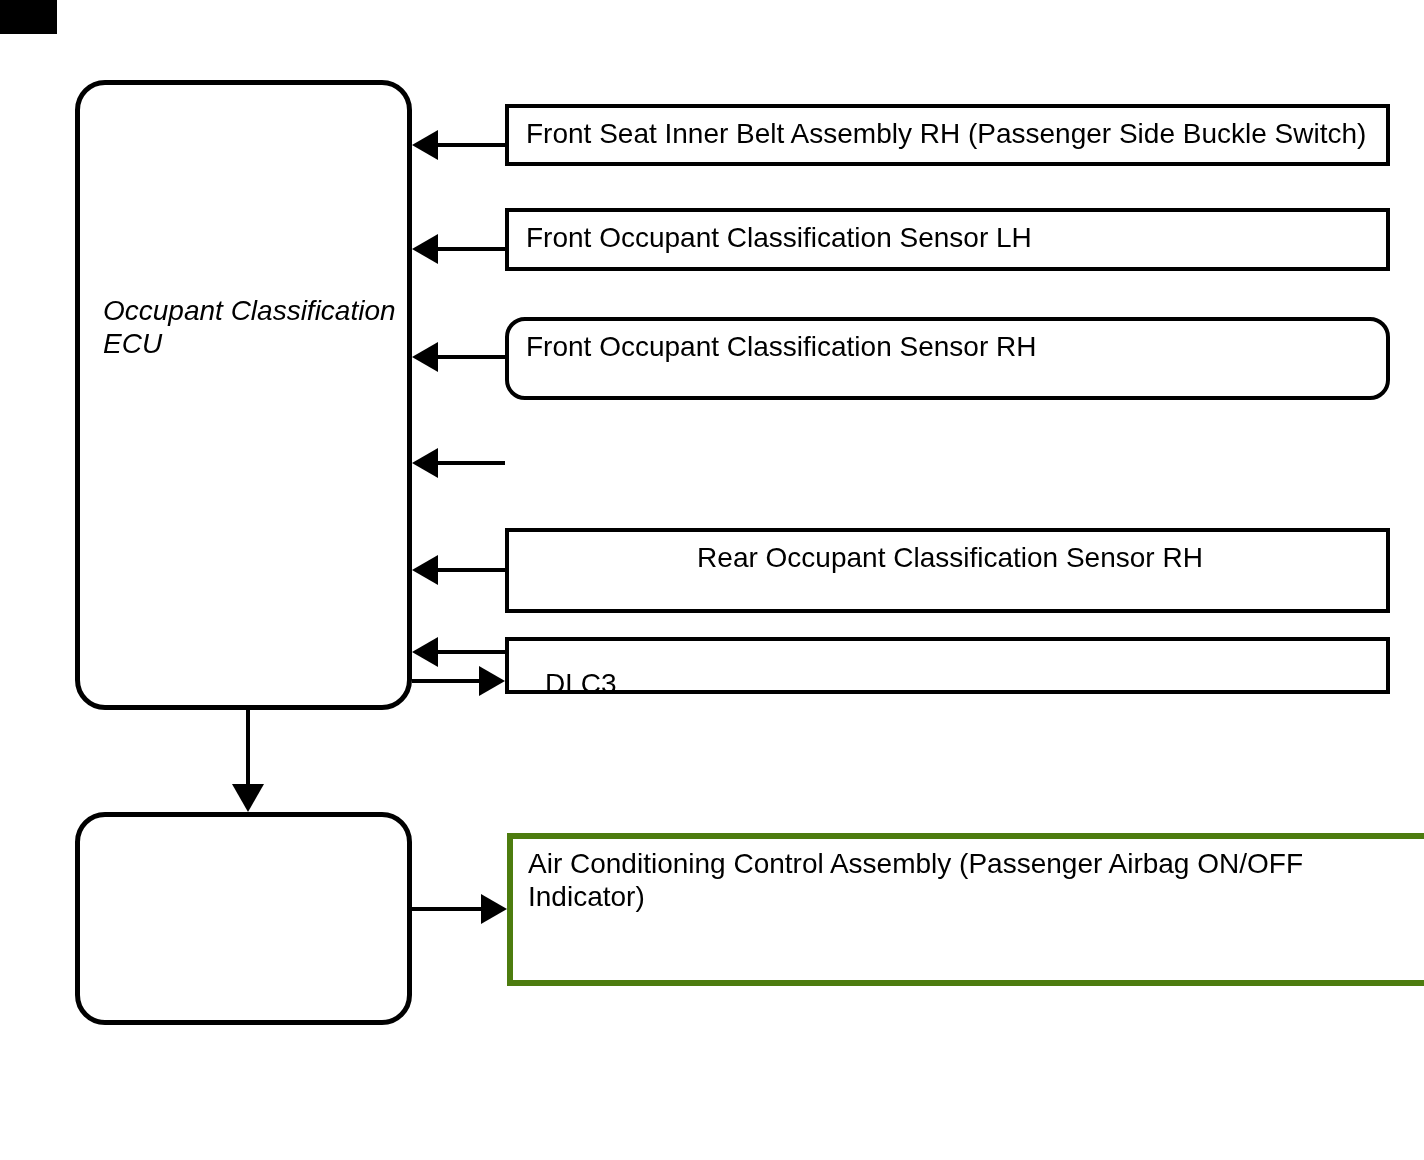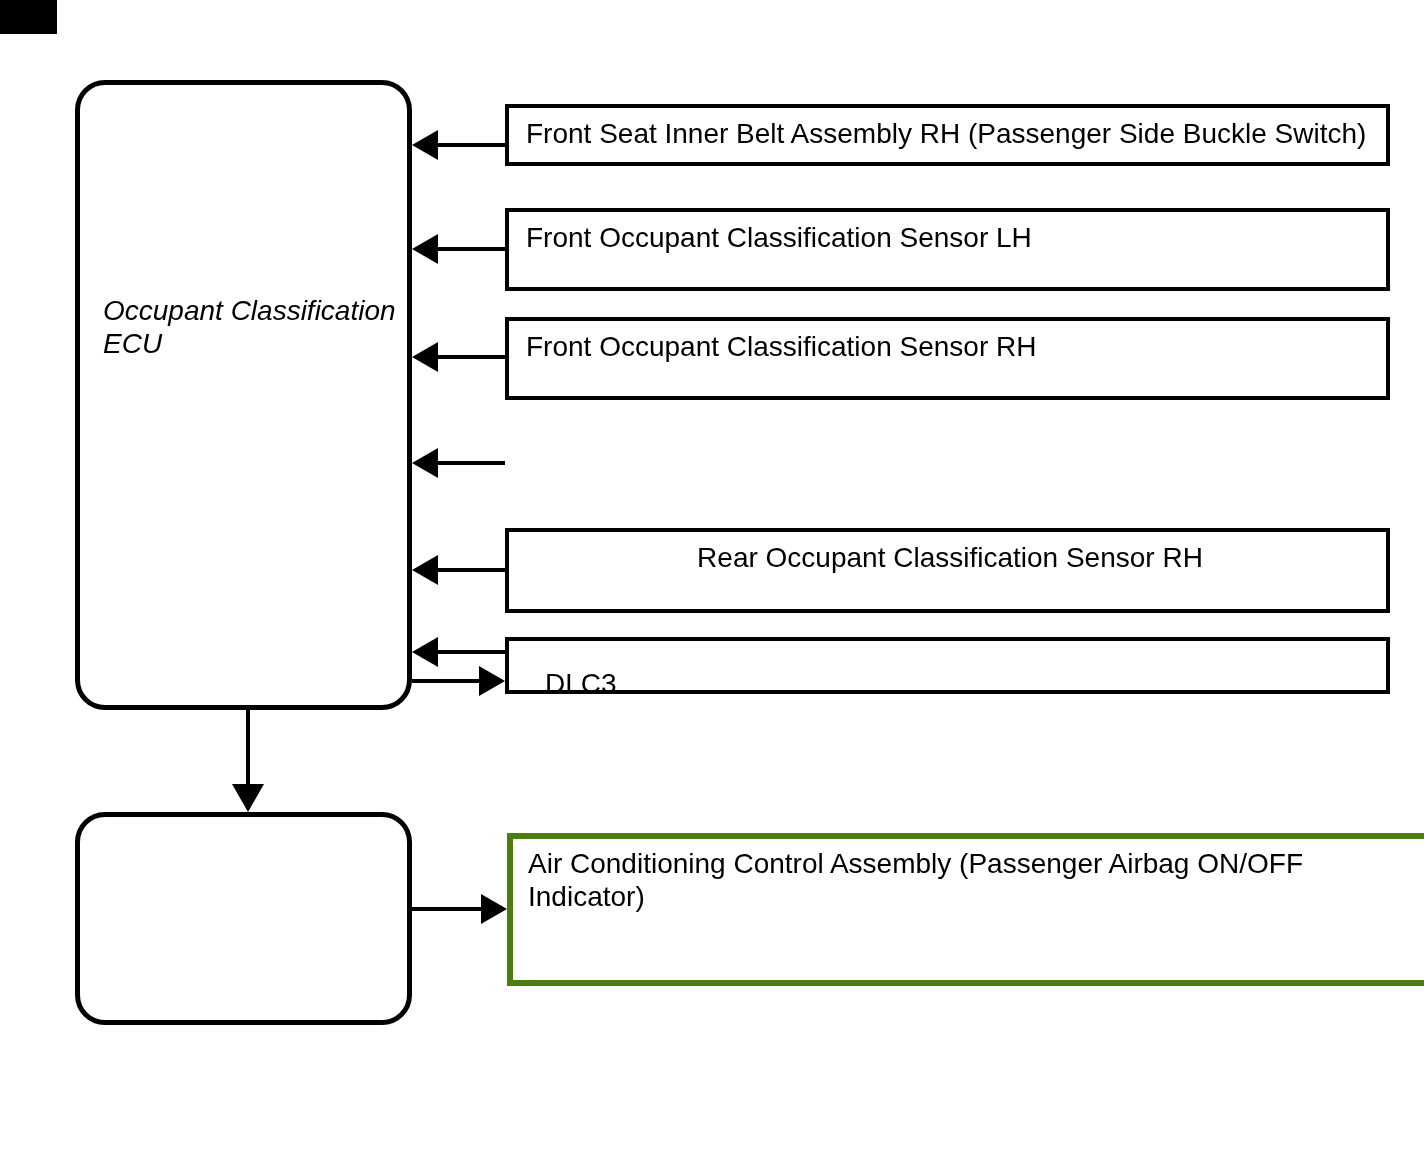--- a/index.html
+++ b/index.html
@@ -48,22 +48,22 @@
     background: #ffffff;
   }
   .rect-box .rect-label {
     display: block;
     padding: 9px 12px 0 17px;
     font-size: 28px;
     line-height: 33px;
     white-space: nowrap;
   }
   .box-1 { top: 104px; height: 62px; }
-  .box-2 { top: 208px; height: 83px; }
-  .box-3 { top: 317px; height: 83px; }
+  .box-2 { top: 208px; height: 63px; }
+  .box-3 { top: 317px; height: 83px; border-radius: 20px; }
   .box-4 { top: 425px; height: 82px; }
   .box-5 { top: 528px; height: 85px; text-align: center; }
   .box-dlc3 { top: 637px; height: 57px; }
   .box-dlc3 .rect-label { padding: 26px 12px 0 36px; }
 
   .ac-box {
     position: absolute;
     box-sizing: border-box;
     left: 507px; top: 833px;
     width: 1038px; height: 153px;

